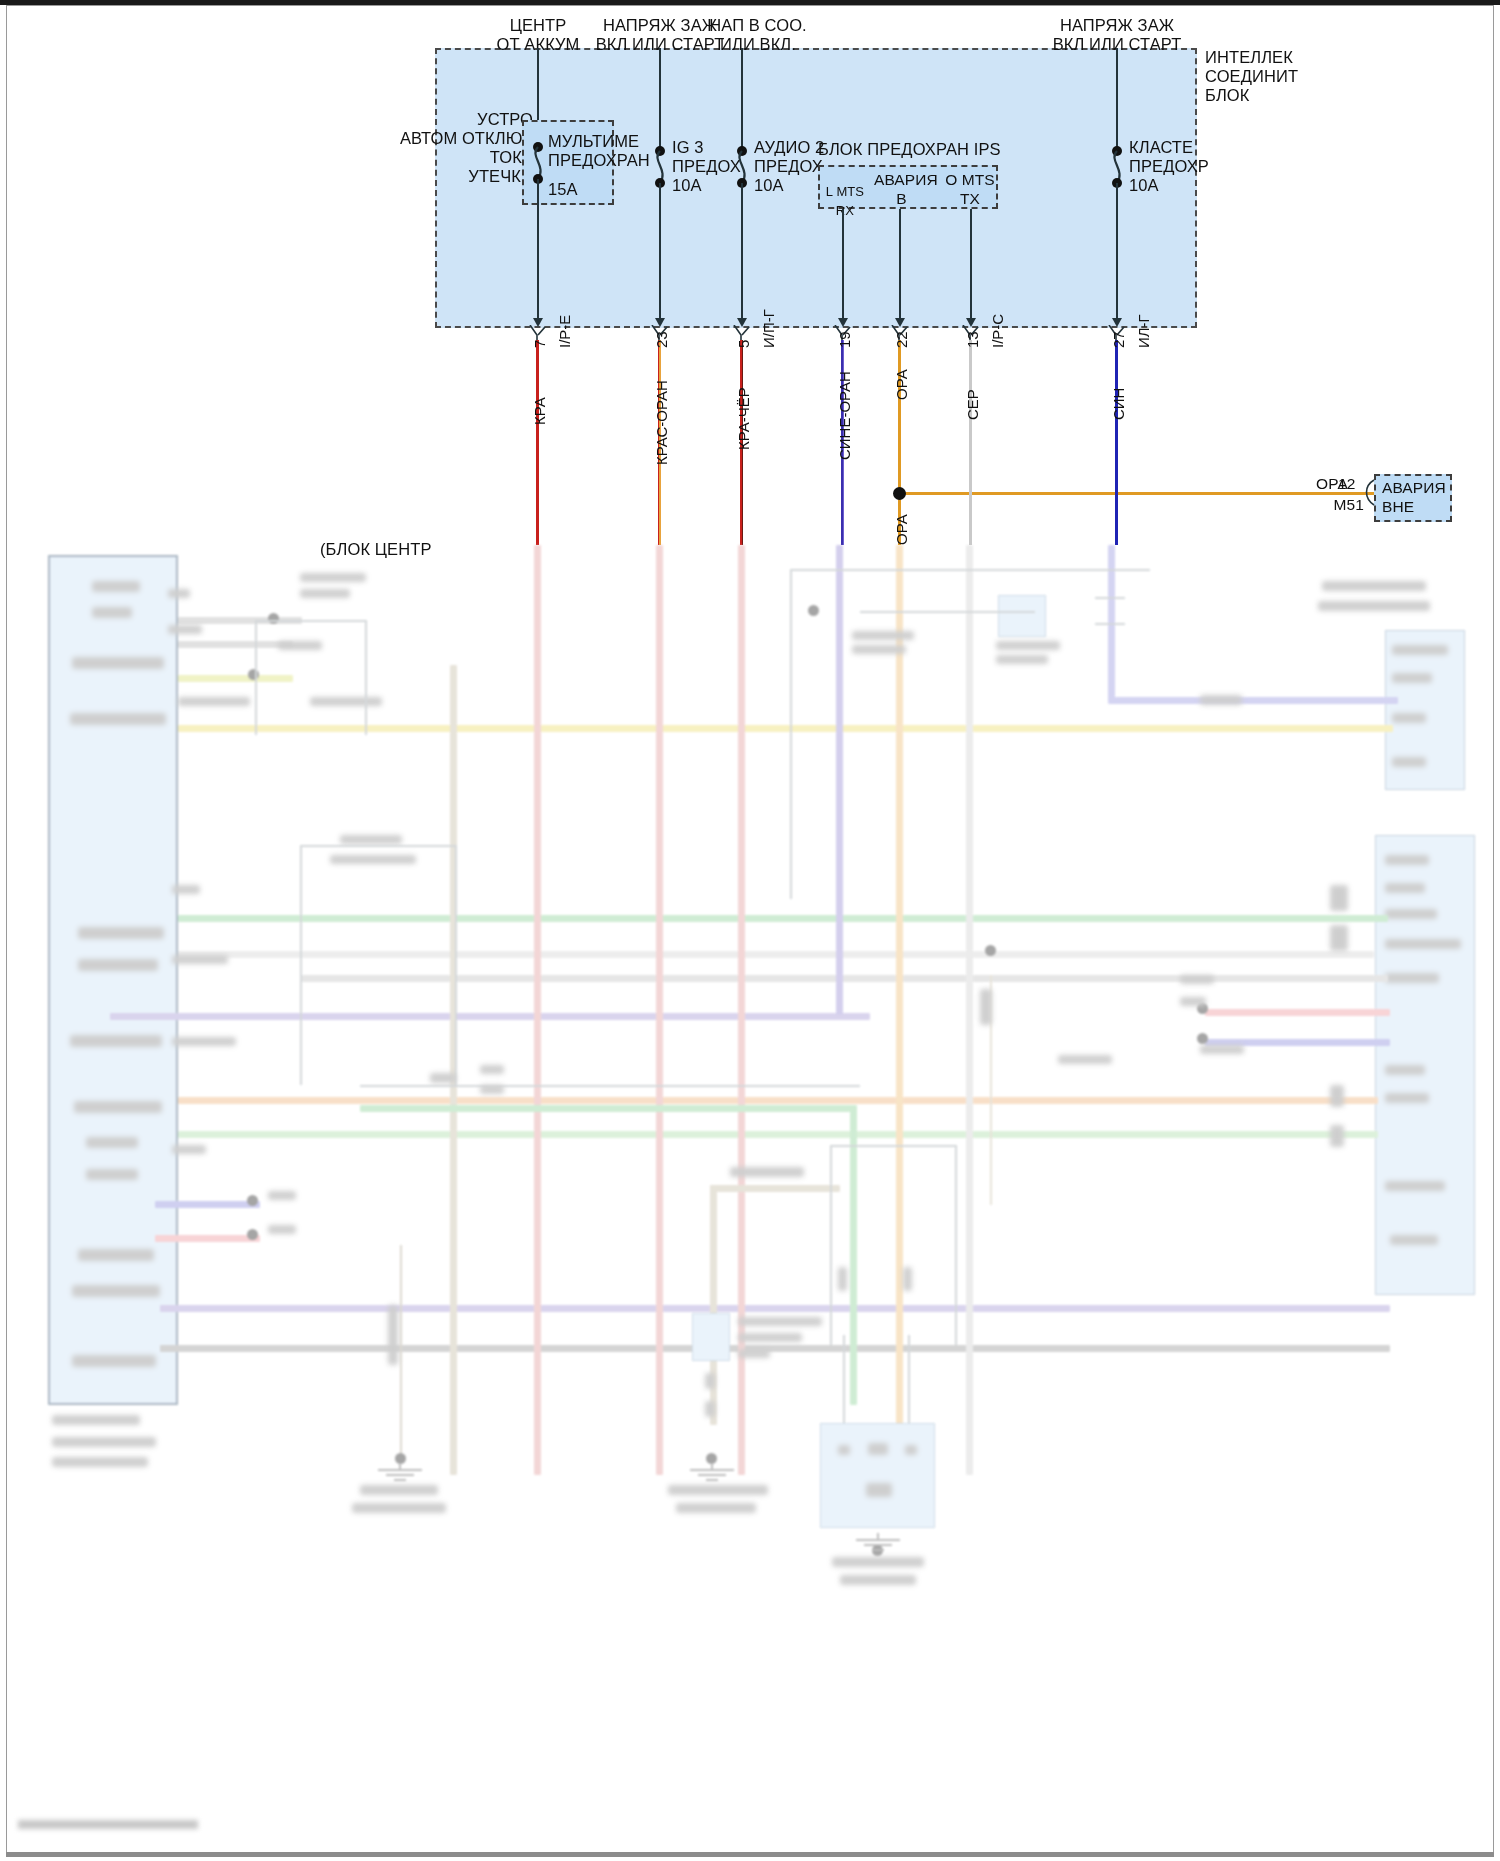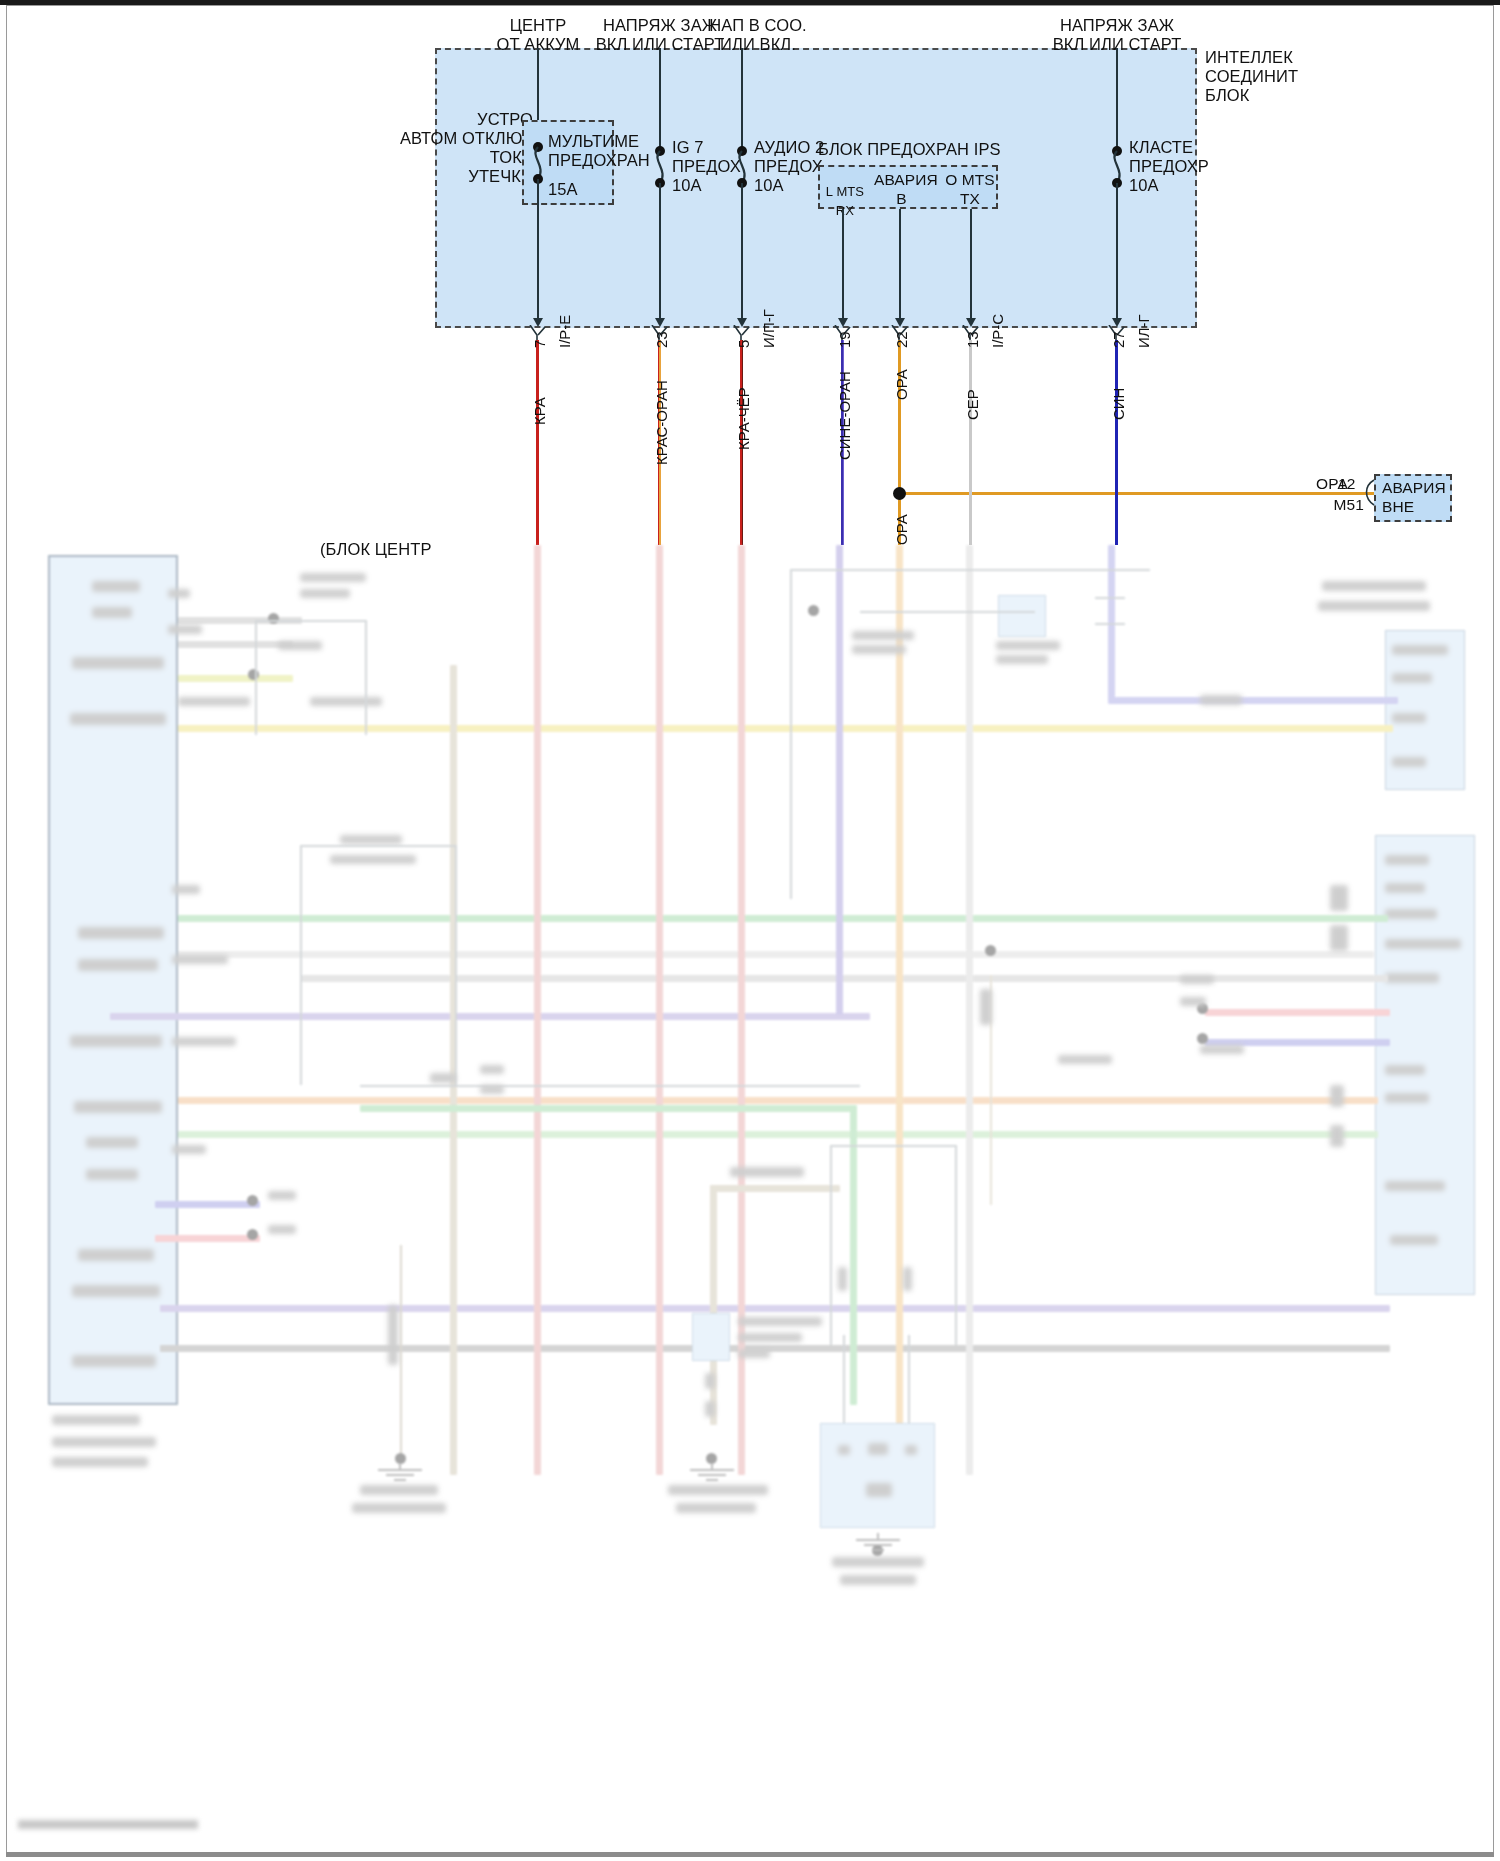--- a/index.html
+++ b/index.html
@@ -162,21 +162,21 @@
     <circle cx="11" cy="37" r="5" fill="#111"></circle>
   </svg>
   <div class="vline" style="left:537px; top:179px; height:140px;"></div>
   <div class="arrow-head" style="left:533px; top:318px;"></div>
 
   <svg class="fuse-svg" style="left:649px; top:146px;" width="24" height="42">
     <circle cx="11" cy="5" r="5" fill="#111"></circle>
     <path d="M11 5 C 2 14, 20 24, 11 37" stroke="#23333a" stroke-width="2.2" fill="none"></path>
     <circle cx="11" cy="37" r="5" fill="#111"></circle>
   </svg>
-  <div class="lbl" style="left:672px; top:138px;">IG 7
+  <div class="lbl" style="left:672px; top:138px;">IG 3
 ПРЕДОХ</div>
   <div class="lbl" style="left:672px; top:176px;">10A</div>
   <div class="vline" style="left:659px; top:183px; height:136px;"></div>
   <div class="arrow-head" style="left:655px; top:318px;"></div>
 
   <svg class="fuse-svg" style="left:731px; top:146px;" width="24" height="42">
     <circle cx="11" cy="5" r="5" fill="#111"></circle>
     <path d="M11 5 C 2 14, 20 24, 11 37" stroke="#23333a" stroke-width="2.2" fill="none"></path>
     <circle cx="11" cy="37" r="5" fill="#111"></circle>
   </svg>

